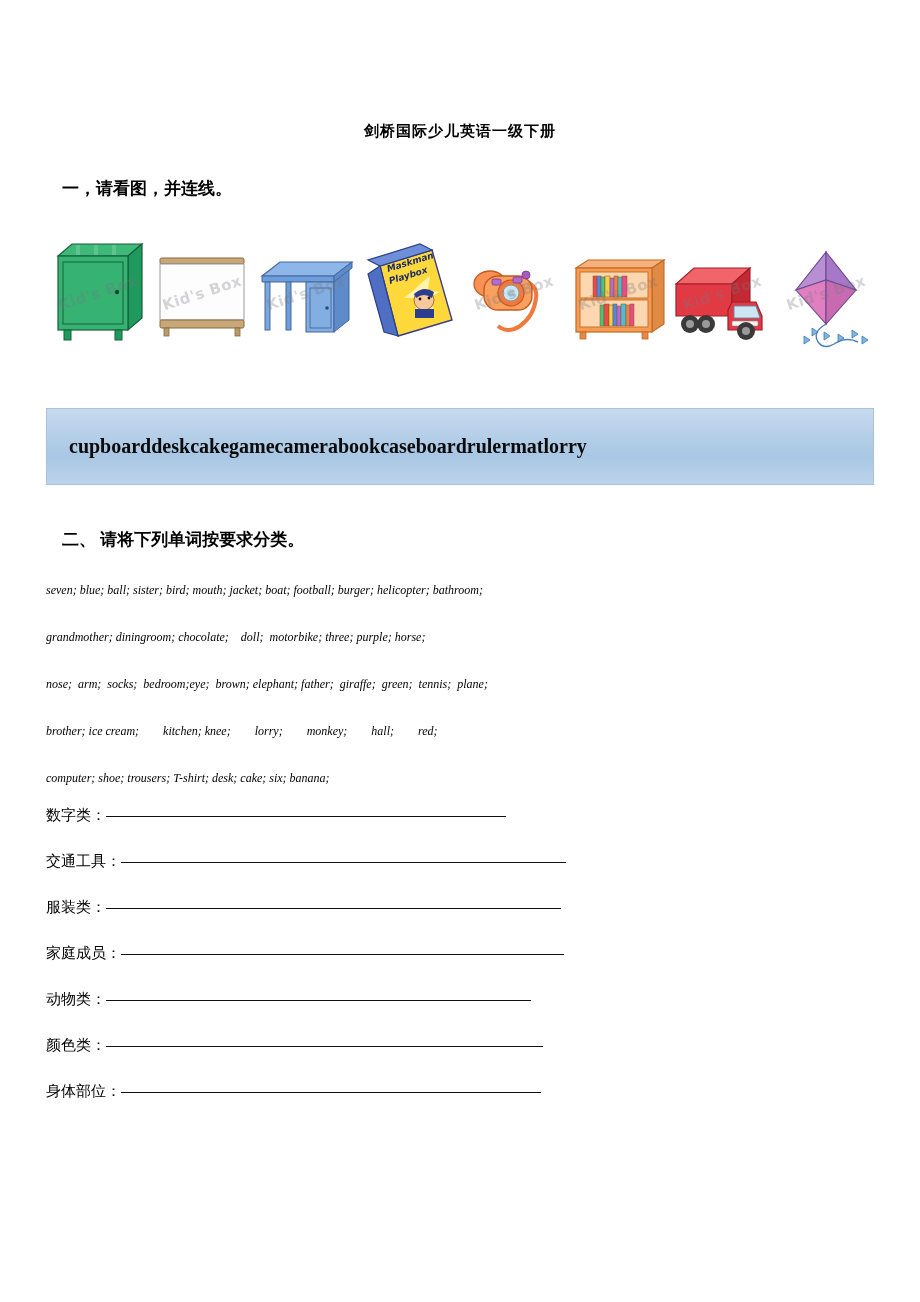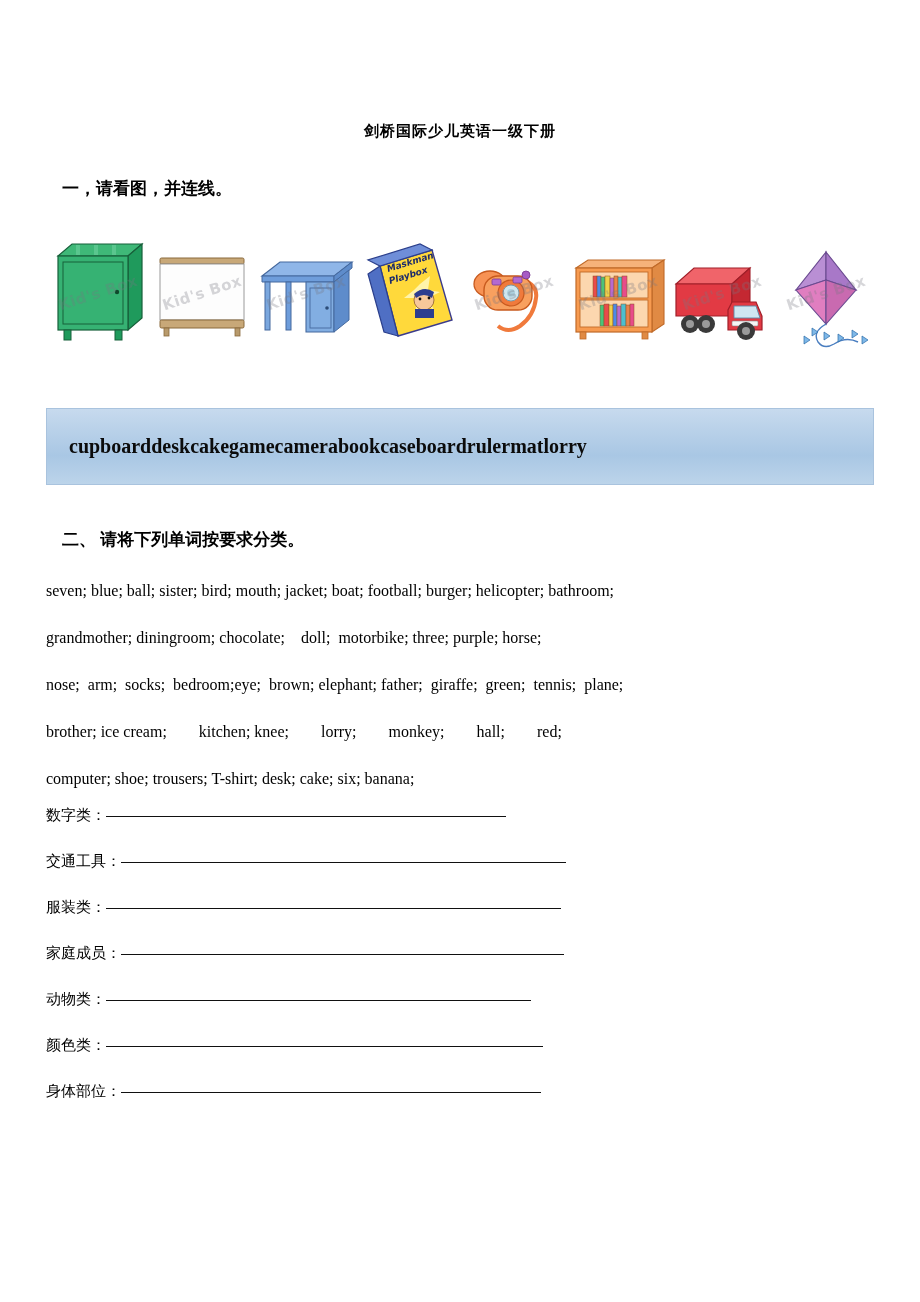--- a/index.html
+++ b/index.html
@@ -100,22 +100,23 @@
     font-family: "Liberation Serif", "DejaVu Serif", serif;
     color: #0b0b0b;
     white-space: nowrap;
   }
 
   
   .sec2-wrap { margin-top: 44px; }
 
   .wordlist {
     margin-top: 14px;
-    font-size: 16px;
+    font-size: 12px;
     line-height: 47px;
+    font-style: italic;
   }
   .wordlist .wl-line {
     white-space: pre;
     font-family: "Liberation Serif", "DejaVu Serif", serif;
   }
 
   
   .categories { margin-top: 4px; }
   .cat-row {
     display: flex;

